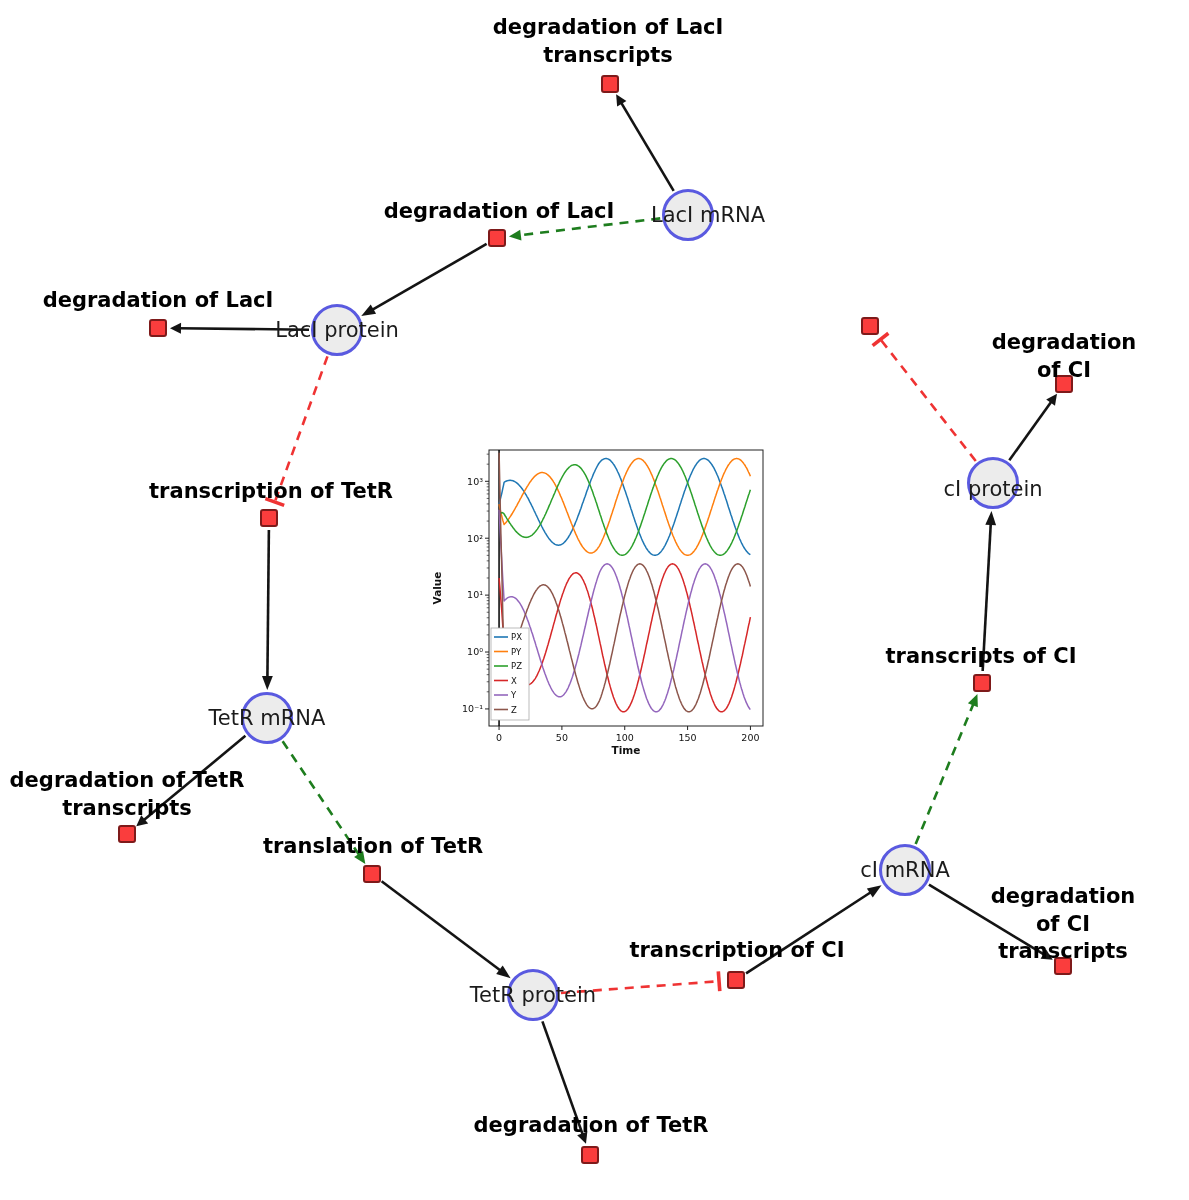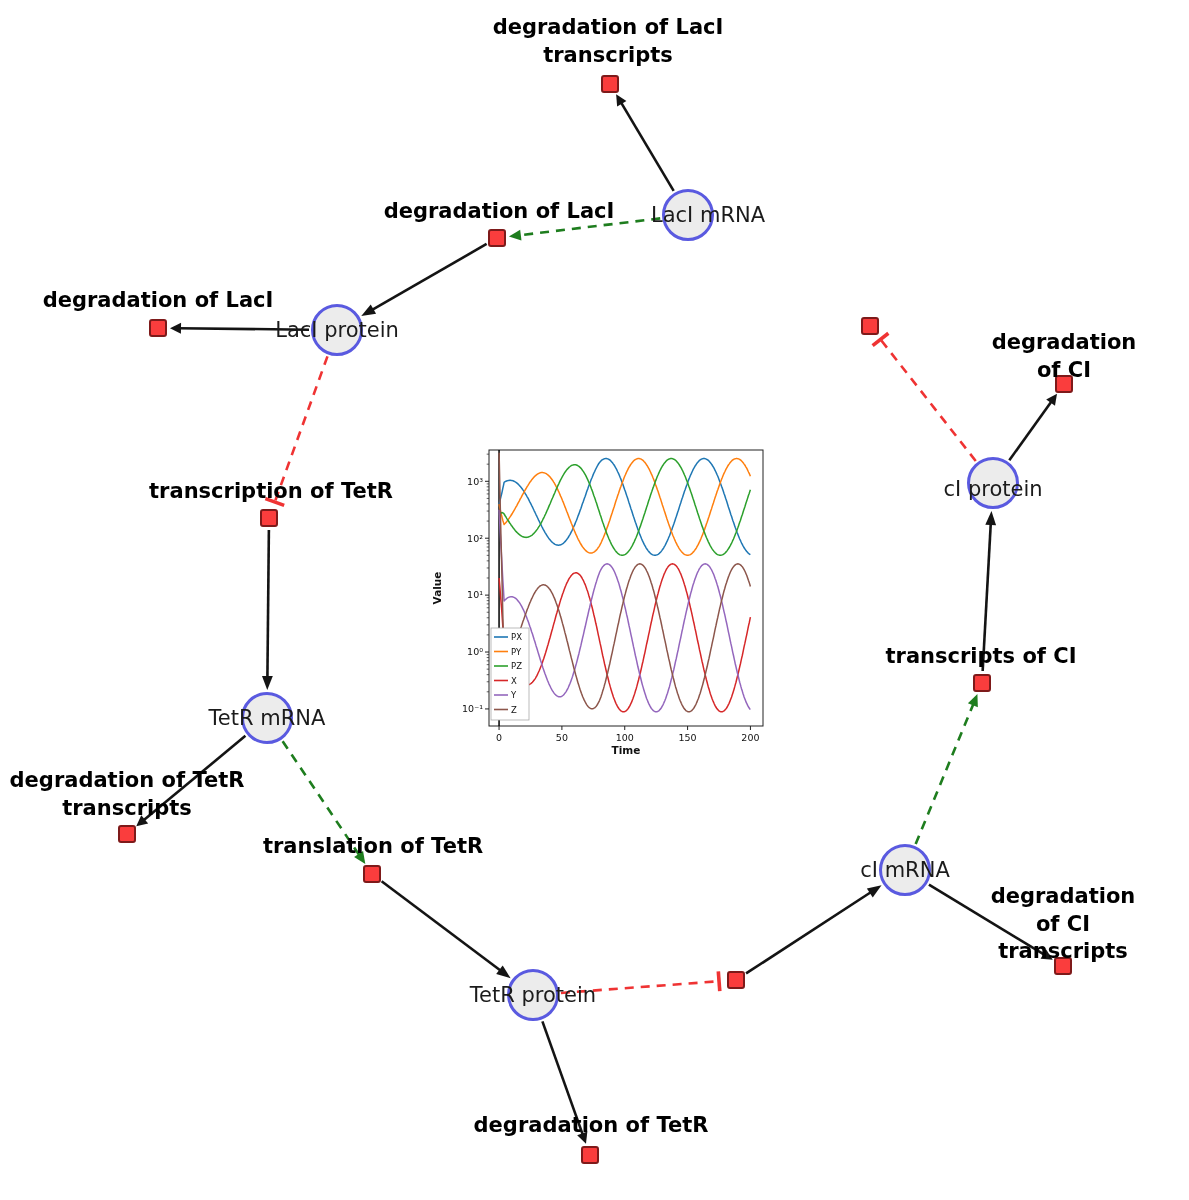--- a/index.html
+++ b/index.html
@@ -165,19 +165,20 @@
       <div class="reaction-node" style="left: 269px; top: 518px; background: rgb(250, 61, 61); border-color: rgb(126, 26, 26);"></div>
       <div class="reaction-label" style="left: 271px; top: 492px;">transcription of TetR</div>
       <div class="reaction-node" style="left: 982px; top: 683px; background: rgb(250, 61, 61); border-color: rgb(126, 26, 26);"></div>
       <div class="reaction-label" style="left: 981px; top: 657px;">transcripts of CI</div>
       <div class="reaction-node" style="left: 127px; top: 834px; background: rgb(250, 61, 61); border-color: rgb(126, 26, 26);"></div>
       <div class="reaction-label" style="left: 127px; top: 795px;">degradation of TetR
 transcripts</div>
       <div class="reaction-node" style="left: 372px; top: 874px; background: rgb(250, 61, 61); border-color: rgb(126, 26, 26);"></div>
       <div class="reaction-label" style="left: 373px; top: 847px;">translation of TetR</div>
       <div class="reaction-node" style="left: 736px; top: 980px; background: rgb(250, 61, 61); border-color: rgb(126, 26, 26);"></div>
+      <div class="reaction-label" style="left: 737px; top: 951px;">transcription of CI</div>
       <div class="reaction-node" style="left: 1063px; top: 966px; background: rgb(250, 61, 61); border-color: rgb(126, 26, 26);"></div>
       <div class="reaction-label" style="left: 1063px; top: 925px;">degradation of CI
 transcripts</div>
       <div class="reaction-node" style="left: 590px; top: 1155px; background: rgb(250, 61, 61); border-color: rgb(126, 26, 26);"></div>
       <div class="reaction-label" style="left: 591px; top: 1126px;">degradation of TetR</div>
     </div>
 </div>
 
 </body></html>

